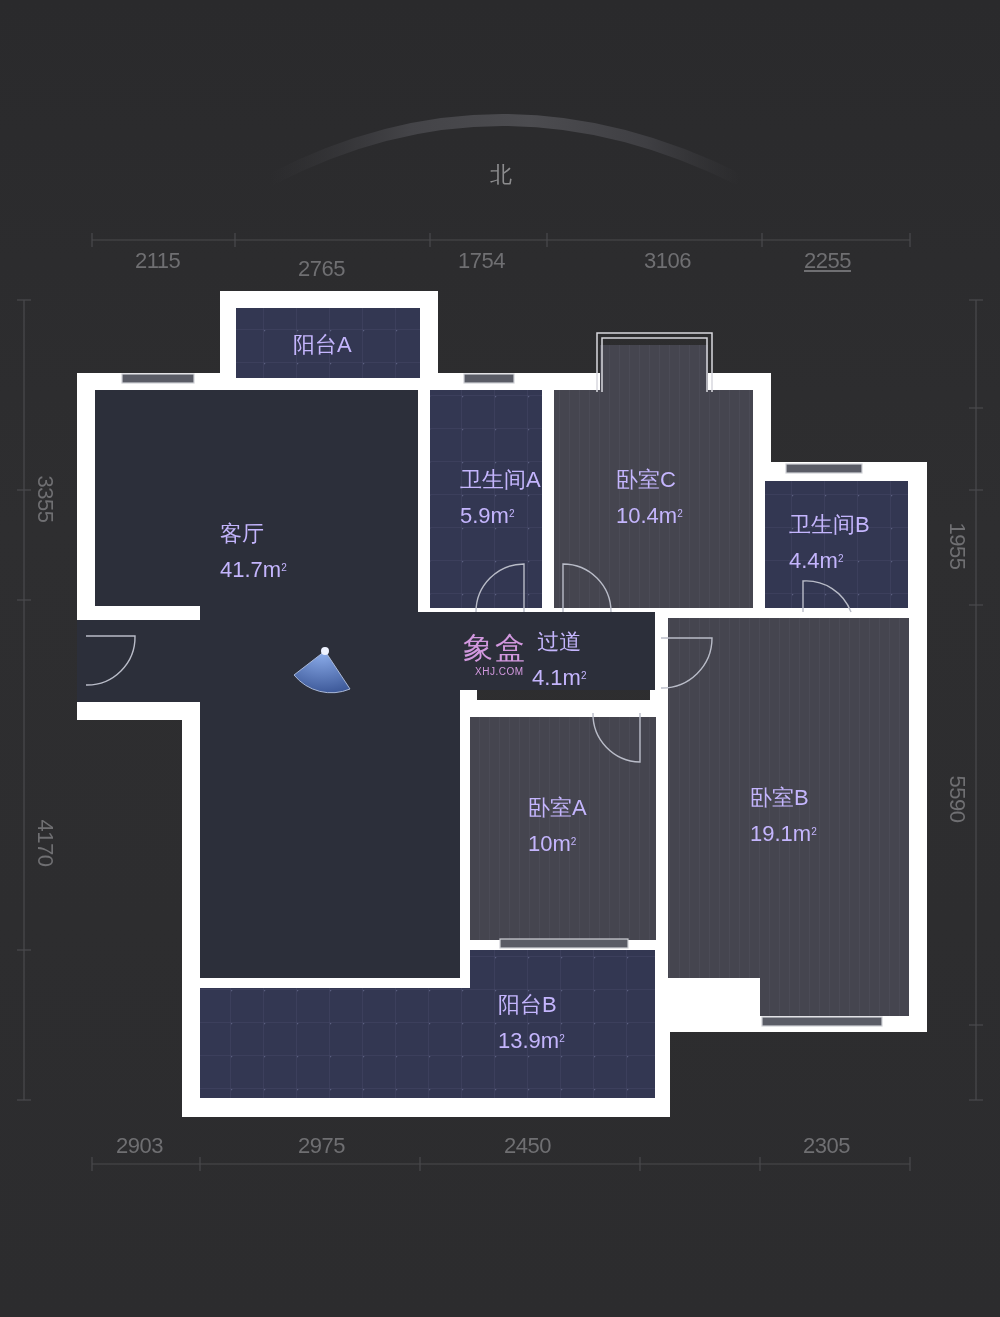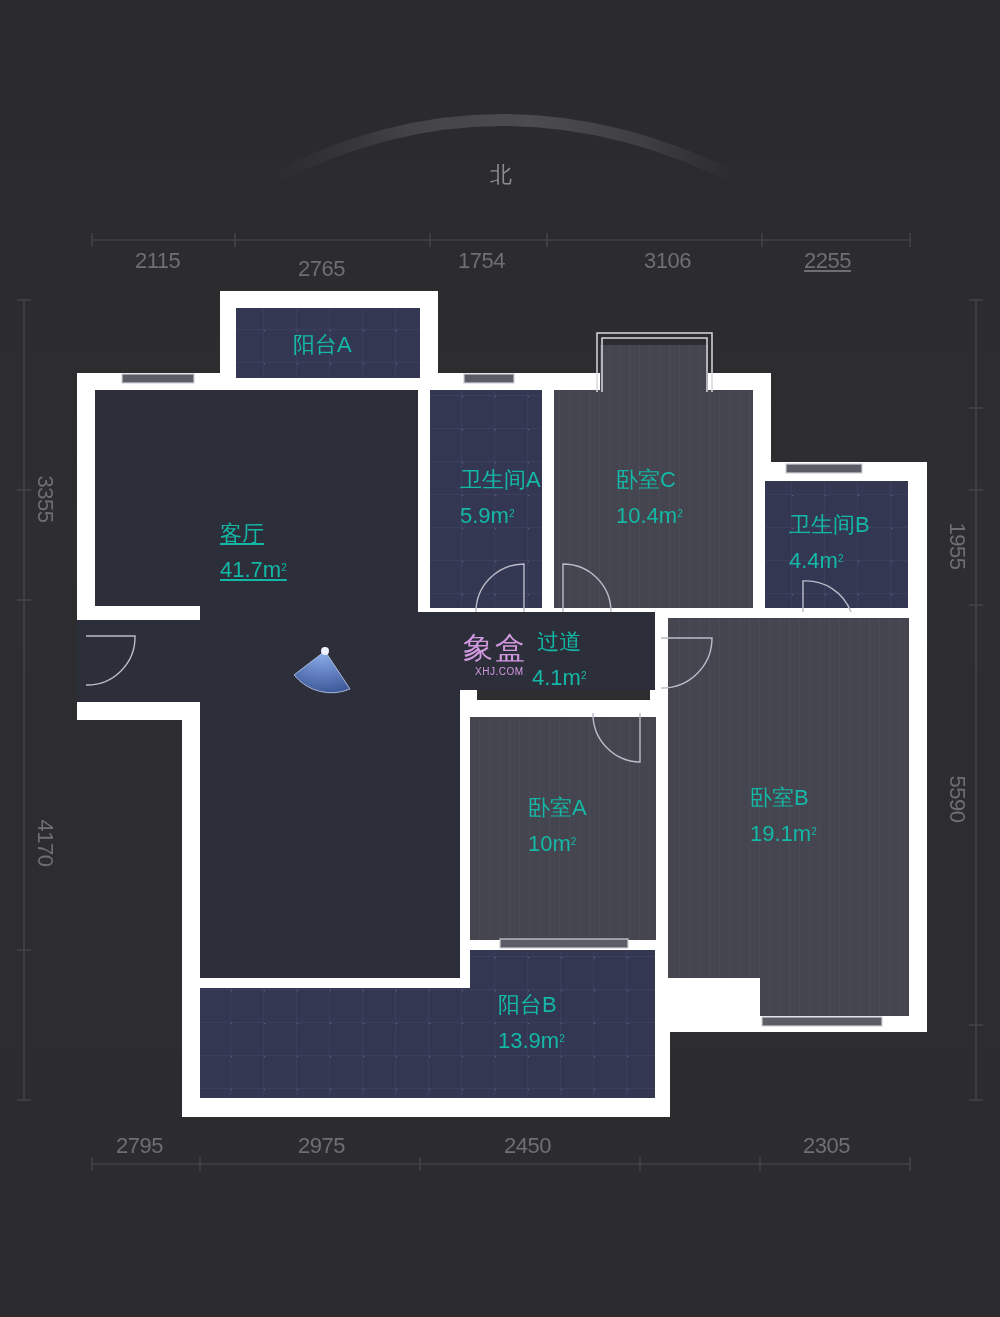--- a/index.html
+++ b/index.html
@@ -18,21 +18,21 @@
     position:absolute; left:486px; top:160px; width:30px; text-align:center;
     color:#8c8c8e; font-size:22px;
   }
   .dim-label {
     position:absolute; color:#6f6f72; font-size:22px; letter-spacing:-0.5px;
     white-space:nowrap;
   }
   .dim-label.v { transform:rotate(90deg); transform-origin:center center; }
   svg.plan { position:absolute; left:0; top:0; }
   .room-label {
-    position:absolute; color:#14b8a6; font-size:22px; line-height:36px;
+    position:absolute; color:#c4b5fd; font-size:22px; line-height:36px;
     white-space:nowrap;
   }
   .room-label .area sup { font-size:10px; vertical-align:top; position:relative; top:-2px; }
   .watermark {
     position:absolute; left:463px; top:632px; color:#f0abfc; opacity:0.85;
   }
   .watermark .cn { font-size:30px; letter-spacing:2px; line-height:32px; }
   .watermark .en { font-size:10px; letter-spacing:0.5px; line-height:16px; margin-left:12px; }
 </style>
 </head>
@@ -89,21 +89,21 @@
     <line x1="969" y1="1100" x2="983" y2="1100"></line>
   </g>
 </svg>
 
 <div class="dim-label" style="left:135px;top:248px;">2115</div>
 <div class="dim-label" style="left:298px;top:236px;margin-top:20px;">2765</div>
 <div class="dim-label" style="left:458px;top:248px;">1754</div>
 <div class="dim-label" style="left:620px;top:248px;margin-left:24px;">3106</div>
 <div class="dim-label" style="left:804px;top:248px;text-decoration:underline;">2255</div>
 
-<div class="dim-label" style="left:116px;top:1133px;">2795</div>
+<div class="dim-label" style="left:116px;top:1133px;">2903</div>
 <div class="dim-label" style="left:298px;top:1133px;">2975</div>
 <div class="dim-label" style="left:504px;top:1133px;">2450</div>
 <div class="dim-label" style="left:803px;top:1133px;">2305</div>
 
 <div class="dim-label v" style="left:22px;top:486px;">3355</div>
 <div class="dim-label v" style="left:22px;top:830px;">4170</div>
 <div class="dim-label v" style="left:934px;top:533px;">1955</div>
 <div class="dim-label v" style="left:934px;top:786px;">5590</div>
 
 <svg class="plan" width="1000" height="1317">
@@ -179,21 +179,21 @@
     </radialGradient>
   </defs>
   <path d="M325 651 L294 675 A48 48 0 0 0 350 689 Z" fill="url(#cone)" stroke="#a9b8d8" stroke-width="1"></path>
   <circle cx="325" cy="651" r="4" fill="#eef2ff"></circle>
 </svg>
 
 <div class="room-label" style="left:293px;top:327px;">
   <div>阳台A</div>
 </div>
 
-<div class="room-label" style="left:220px;top:516px;text-decoration:underline;">
+<div class="room-label" style="left:220px;top:516px;">
   <div>客厅</div>
   <div class="area"><span>41.7m</span><sup>2</sup></div>
 </div>
 
 <div class="room-label" style="left:460px;top:462px;">
   <div>卫生间A</div>
   <div class="area"><span>5.9m</span><sup>2</sup></div>
 </div>
 
 <div class="room-label" style="left:616px;top:462px;">

